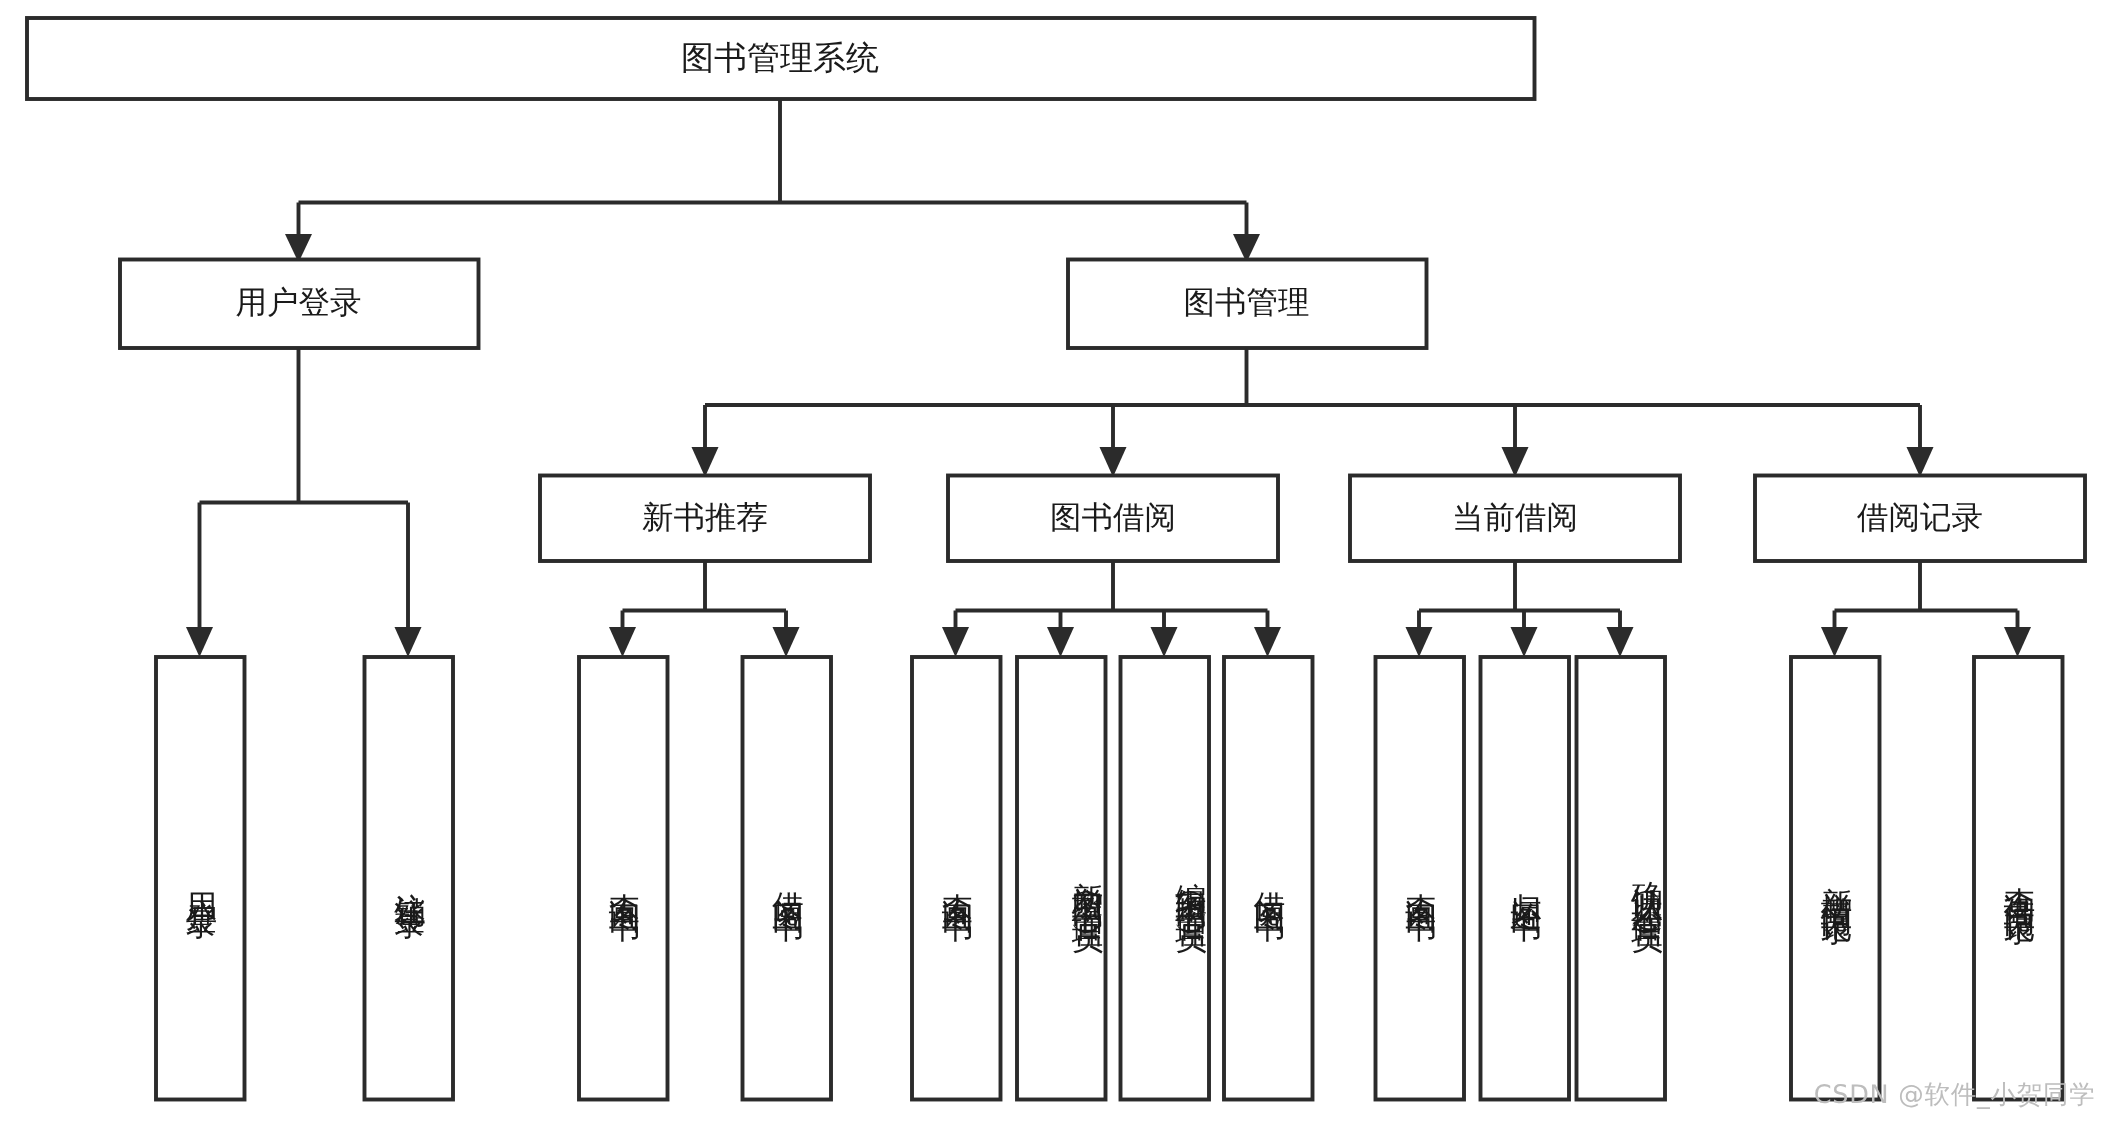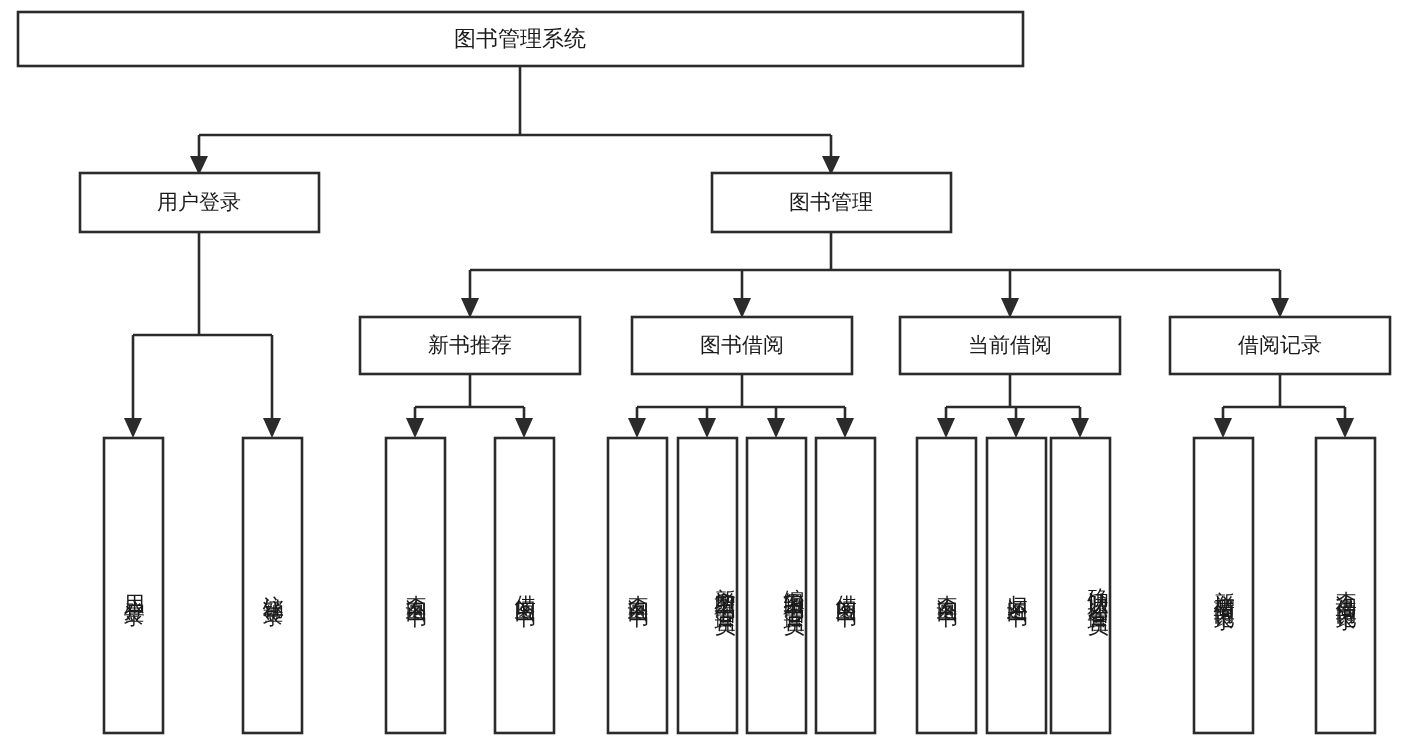--- a/index.html
+++ b/index.html
@@ -206,13 +206,14 @@
   <div class="vlabel" style="left:747px; top:444px; width:59px; height:289px; display:flex; align-items:flex-start; justify-content:center;">编辑图书（管理员）</div>
   <div class="vlabel" style="left:816px; top:438px; width:59px; height:295px; display:flex; align-items:center; justify-content:center;">借阅图书</div>
 
   <div class="vlabel" style="left:917px; top:438px; width:59px; height:295px; display:flex; align-items:center; justify-content:center;">查询图书</div>
   <div class="vlabel" style="left:987px; top:438px; width:59px; height:295px; display:flex; align-items:center; justify-content:center;">归还图书</div>
   <div class="vlabel" style="left:1051px; top:444px; width:59px; height:289px; display:flex; align-items:flex-start; justify-content:center;">确认归还（管理员）</div>
 
   <div class="vlabel" style="left:1194px; top:438px; width:59px; height:295px; display:flex; align-items:center; justify-content:center;">新增借阅记录</div>
   <div class="vlabel" style="left:1316px; top:438px; width:59px; height:295px; display:flex; align-items:center; justify-content:center;">查询借阅记录</div>
 
+  <div class="watermark">CSDN @软件_小贺同学</div>
 </div>
 
 </body></html>

